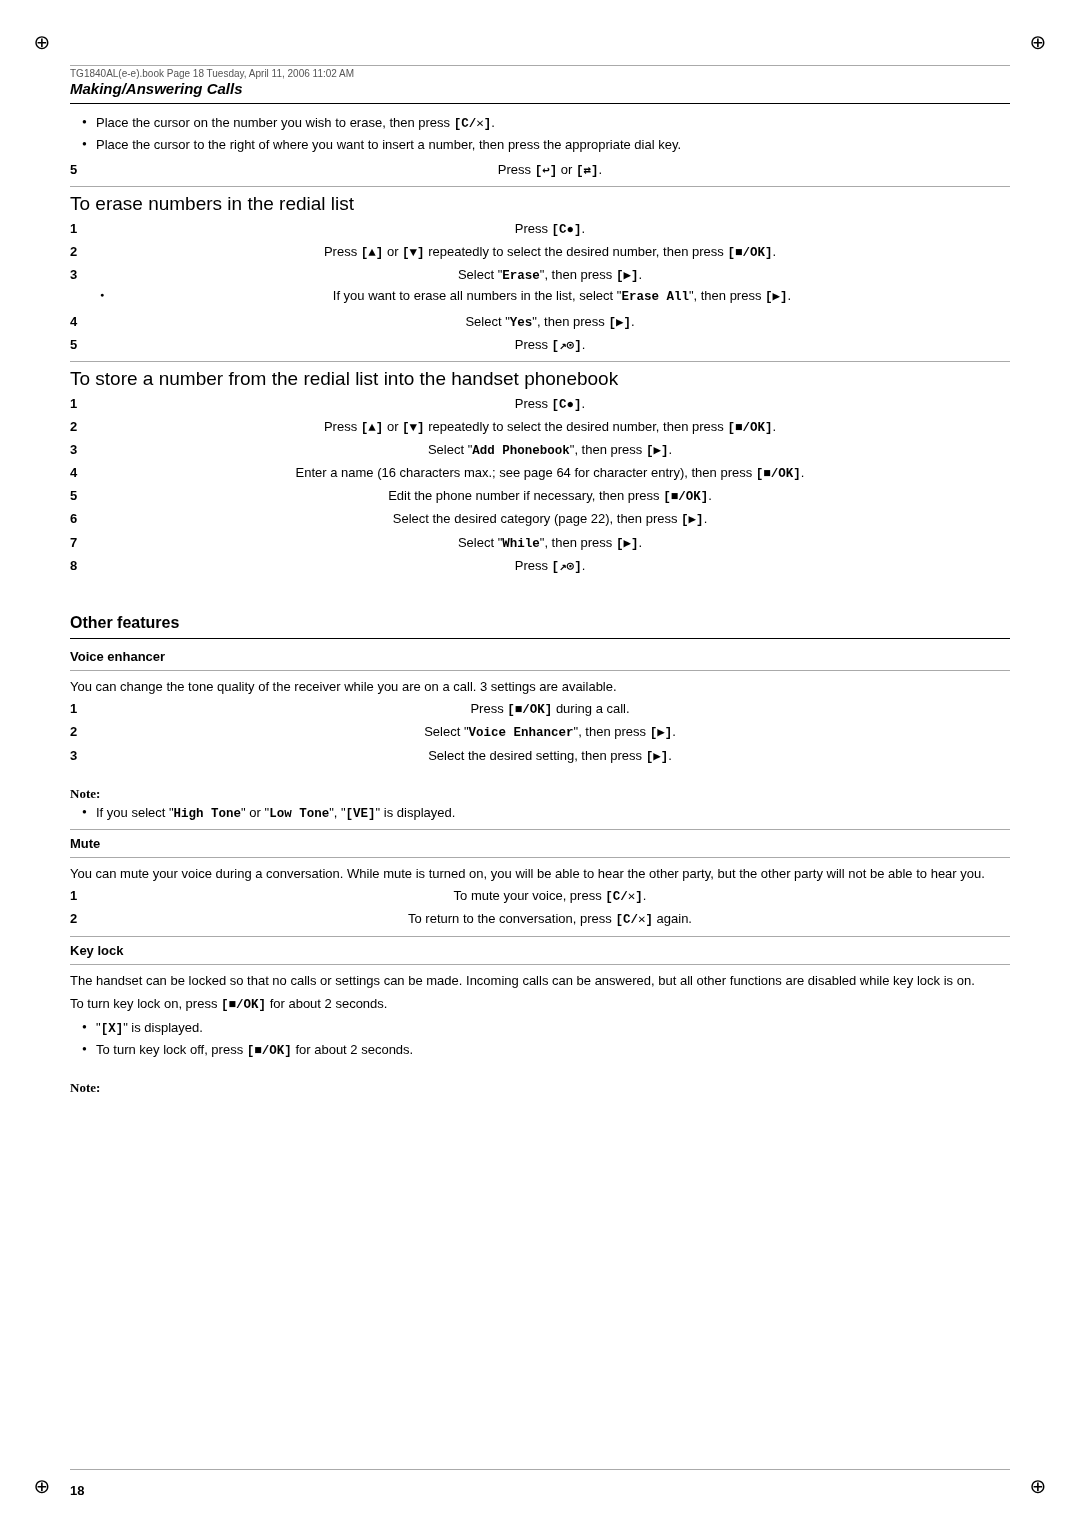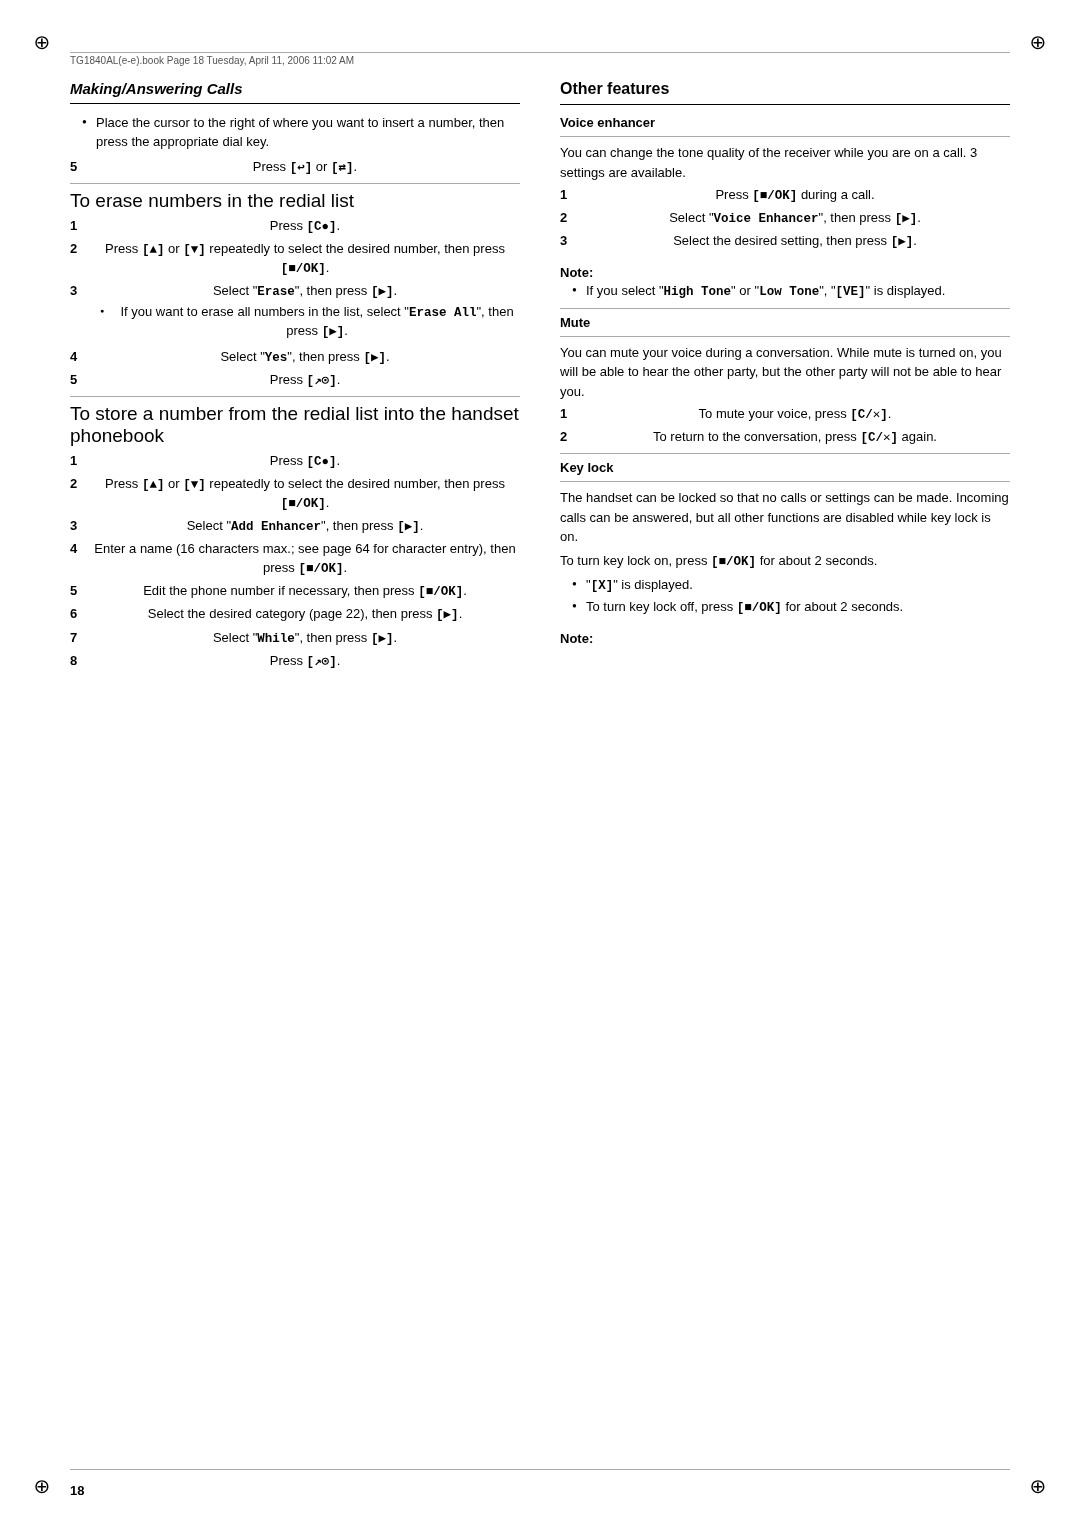--- a/index.html
+++ b/index.html
@@ -30,40 +30,41 @@
       font-size: 20px;
       color: #000;
     }
     .reg-tl { top: 28px; left: 28px; }
     .reg-tr { top: 28px; right: 28px; }
     .reg-bl { bottom: 28px; left: 28px; }
     .reg-br { bottom: 28px; right: 28px; }
 
     .header-bar {
       position: absolute;
-      top: 52px;
+      top: 65px;
       left: 70px;
       right: 70px;
       font-size: 10px;
       color: #555;
       border-top: 1px solid #aaa;
       padding-top: 2px;
     }
 
     .content-area {
       position: absolute;
       top: 80px;
       left: 70px;
       right: 70px;
       bottom: 80px;
     }
 
     .two-col {
       display: flex;
-      gap: 40px;
+      gap: 32px;
+      flex-direction: column;
     }
 
     .col-left {
       flex: 1;
       min-width: 0;
     }
 
     .col-right {
       flex: 1;
       min-width: 0;
@@ -165,22 +166,23 @@
     }
 
     code, .mono {
       font-family: 'Courier New', Courier, monospace;
       font-size: 12.5px;
       font-weight: bold;
     }
 
     .note-label {
       font-weight: bold;
-      margin-top: 14px;
+      margin-top: 20px;
       margin-bottom: 2px;
+      font-family: Liberation Serif, serif;
     }
 
     .page-number {
       position: absolute;
       bottom: 30px;
       left: 70px;
       font-size: 13px;
       font-weight: bold;
     }
 
@@ -214,20 +216,21 @@
 
   <div class="content-area">
     <div class="two-col">
 
       <div class="col-left">
 
         <div class="section-title">Making/Answering Calls</div>
         <hr class="section-divider">
 
         <ul class="bullet-list">
+          <li>Place the cursor on the number you wish to erase, then press <span class="mono">[C/✕]</span>.</li>
           <li>Place the cursor to the right of where you want to insert a number, then press the appropriate dial key.</li>
         </ul>
 
         <ol class="step-list">
           <li>
             <span class="step-num">5</span>
             <span class="step-content">Press <span class="mono">[↩]</span> or <span class="mono">[⇄]</span>.</span>
           </li>
         </ol>
 
@@ -273,21 +276,21 @@
           <li>
             <span class="step-num">1</span>
             <span class="step-content">Press <span class="mono">[C●]</span>.</span>
           </li>
           <li>
             <span class="step-num">2</span>
             <span class="step-content">Press <span class="mono">[▲]</span> or <span class="mono">[▼]</span> repeatedly to select the desired number, then press <span class="mono">[■/OK]</span>.</span>
           </li>
           <li>
             <span class="step-num">3</span>
-            <span class="step-content">Select "<span class="mono">Add Enhancer</span>", then press <span class="mono">[▶]</span>.</span>
+            <span class="step-content">Select "<span class="mono">Add Phonebook</span>", then press <span class="mono">[▶]</span>.</span>
           </li>
           <li>
             <span class="step-num">4</span>
             <span class="step-content">Enter a name (16 characters max.; see page 64 for character entry), then press <span class="mono">[■/OK]</span>.</span>
           </li>
           <li>
             <span class="step-num">5</span>
             <span class="step-content">Edit the phone number if necessary, then press <span class="mono">[■/OK]</span>.</span>
           </li>
           <li>

